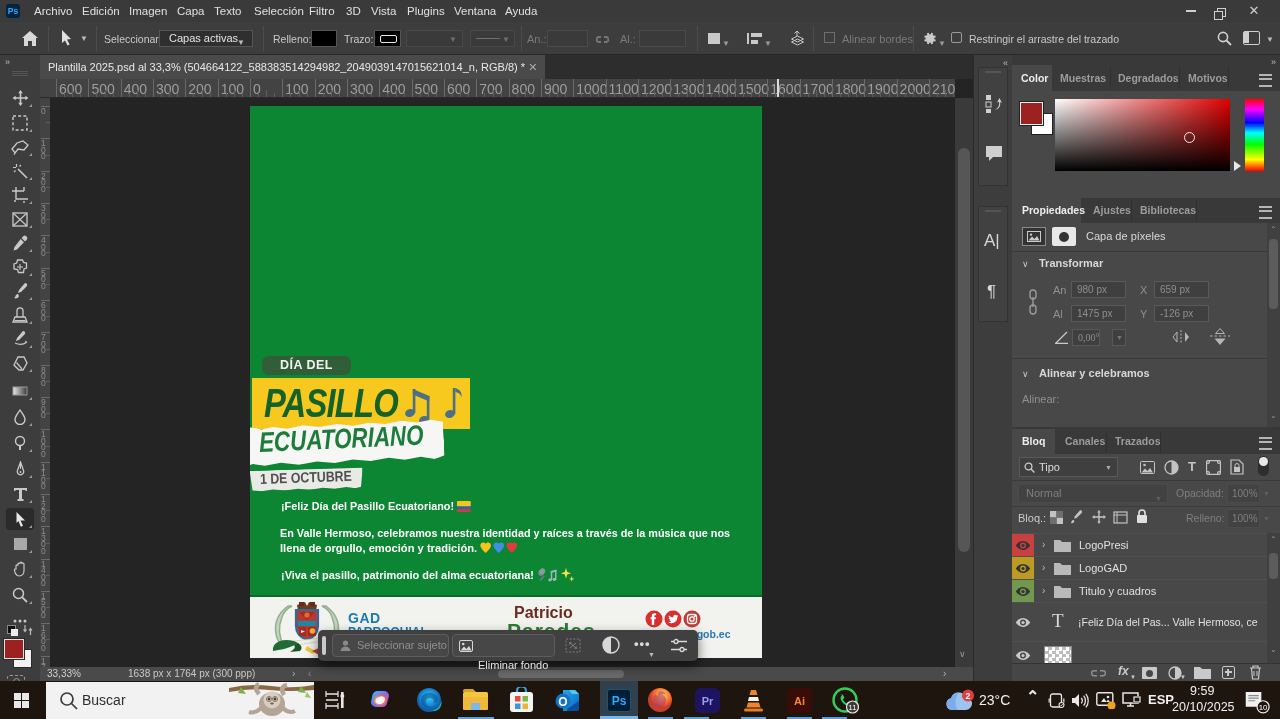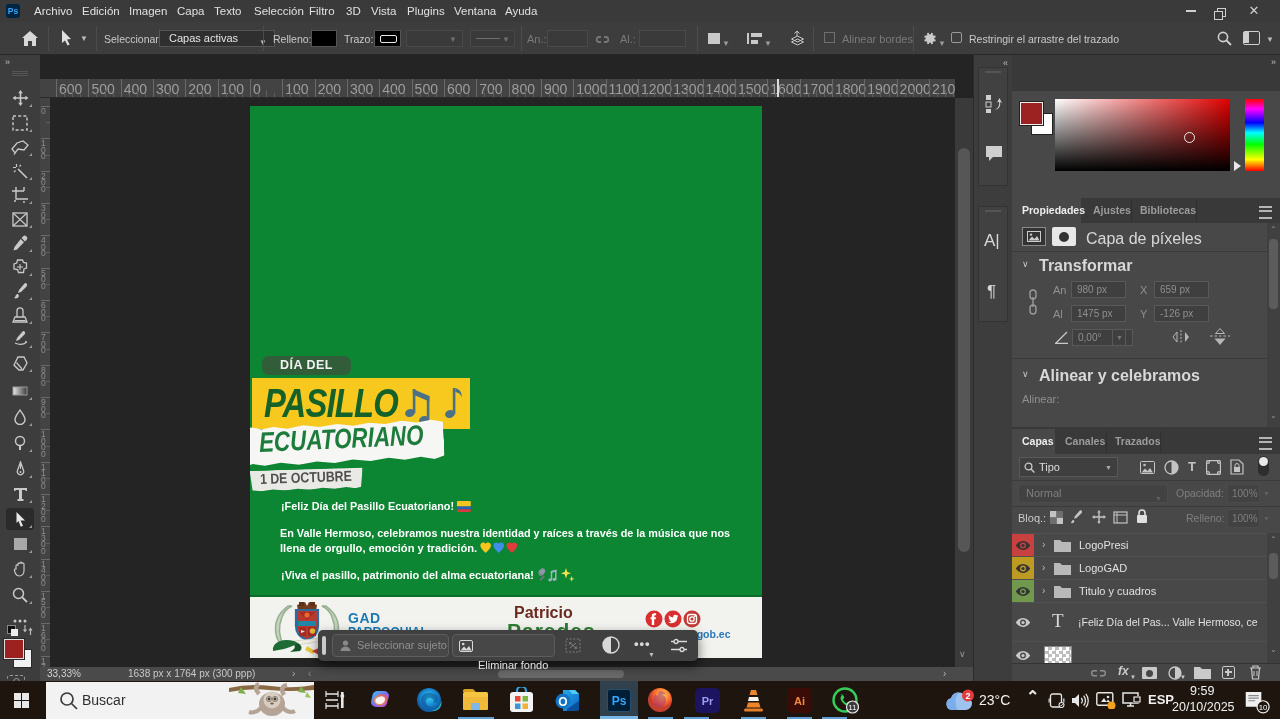--- a/index.html
+++ b/index.html
@@ -50,21 +50,21 @@
   #rpanels{left:1012px;top:55px;width:268px;height:626px;background:#393939;}
   .ptabrow{position:absolute;left:0;width:268px;height:26px;background:#393939;}
   .ptxt{position:absolute;top:7px;font-size:10.5px;font-weight:bold;color:#9c9c9c;}.pdiv{position:absolute;top:2px;width:1px;height:22px;background:#303030;}
   .ptxt.act{color:#ededed;}
   .pbody{position:absolute;left:0;width:268px;background:#484848;}
   .hamb{position:absolute;right:8px;width:13px;height:9px;border-top:2px solid #b5b5b5;border-bottom:2px solid #b5b5b5;}
   .hamb:after{content:"";position:absolute;left:0;top:1.5px;width:13px;height:2px;background:#b5b5b5;}
   .fieldbx{position:absolute;height:17px;background:#3f3f3f;border:1px solid #595959;box-sizing:border-box;
            font-size:10px;color:#8f8f8f;line-height:15px;padding-left:5px;}
   .glab{position:absolute;font-size:11px;color:#909090;}
-  .wlab{position:absolute;font-size:16px;color:#d8d8d8;text-align:right;}
+  .wlab{position:absolute;font-size:11px;color:#d8d8d8;text-align:right;}
   
   #taskbar{left:0;top:681px;width:1280px;height:38px;background:#1d150e;}
   .tbicon{position:absolute;top:0;width:46px;height:38px;display:flex;align-items:center;justify-content:center;}
   .uline{position:absolute;bottom:0;height:2px;background:#5f9fd6;}
 </style>
 </head>
 <body>
 <div id="app">
 
   <div id="menubar" class="abs">
@@ -95,21 +95,21 @@
     <svg style="position:absolute;left:22px;top:9px" width="16" height="15" viewBox="0 0 16 15">
         <path d="M8 0L0 7h2v8h4v-5h4v5h4V7h2z" fill="#d8d8d8"></path>
       </svg>
     <div class="ob-sep" style="left:48px"></div>
     <svg style="position:absolute;left:61px;top:8px" width="12" height="16" viewBox="0 0 12 16">
         <path d="M1 0l9 9-4 .5 2.6 5-2 1L4 10.4 1 13z" fill="#e0e0e0"></path>
       </svg>
     <span class="chev" style="position:absolute;left:80px;top:12px;">▼</span>
     <div class="ob-sep" style="left:96px"></div>
     <span class="ob-lab" style="left:104px;font-size:10.5px;">Seleccionar:</span>
-    <div class="ob-box dark" style="left:159px;width:116px;color:#e4e4e4;font-size:11px;line-height:15px;padding-left:9px;">Capas activas<span class="chev" style="position:absolute;right:7px;top:4px;">▼</span></div>
+    <div class="ob-box dark" style="left:159px;width:94px;color:#e4e4e4;font-size:11px;line-height:15px;padding-left:9px;">Capas activas<span class="chev" style="position:absolute;right:7px;top:4px;">▼</span></div>
     <div class="ob-sep" style="left:263px"></div>
     <span class="ob-lab" style="left:273px;font-size:10.5px;">Relleno:</span>
     <div class="ob-box" style="left:311px;width:26px;background:#000;"></div>
     <span class="ob-lab" style="left:344px;font-size:10.5px;">Trazo:</span>
     <div class="ob-box" style="left:374px;width:27px;background:#000;">
         <div style="position:absolute;left:5px;top:4px;width:15px;height:6px;border:1px solid #e8e8e8;border-radius:2px;"></div>
       </div>
     <div class="ob-box" style="left:406px;width:57px;background:#3a3a3a;border-color:#484848;">
         <span class="chev" style="position:absolute;right:5px;top:4px;color:#6f6f6f;">▼</span>
       </div>
@@ -296,20 +296,23 @@
     <svg style="position:absolute;left:22px;top:569px" width="11" height="12" viewBox="0 0 11 12">
         <path d="M3 1v6M1.5 5.5L3 7.5 4.5 5.5M8.5 11V5M7 6.5L8.5 4.5 10 6.5" fill="none" stroke="#bbb" stroke-width="1.2"></path>
       </svg>
     <div style="position:absolute;left:4px;top:584px;width:18px;height:18px;background:#9c2121;border:1px solid #e0e0e0;box-shadow:0 0 0 1px #2a2a2a;z-index:2;"></div>
     <div style="position:absolute;left:13px;top:594px;width:17px;height:17px;background:#f2f2f2;border:1px solid #2a2a2a;"></div>
     <div style="position:absolute;left:7px;top:620px;width:16px;height:11px;border:1px dashed #9a9a9a;border-radius:3px;">
         <div style="margin:2px auto;width:5px;height:5px;border-radius:50%;border:1px solid #9a9a9a;"></div>
       </div>
   </div>
 
+  <div id="tabbar" class="abs">
+    <div id="doctab">Plantilla 2025.psd al 33,3% (504664122_588383514294982_2049039147015621014_n, RGB/8) * <span style="color:#aaa">✕</span></div>
+  </div>
   <div id="ruler-corner" class="abs"></div>
   <div id="ruler-h" class="abs">
       <div class="tickM" style="left:6.0px"></div>
       <span class="rlab" style="left:9.0px">600</span>
       <div class="tickm" style="left:14.1px;height:4px"></div>
       <div class="tickm" style="left:22.2px;height:7px"></div>
       <div class="tickm" style="left:30.3px;height:4px"></div>
       <div class="tickM" style="left:38.4px"></div>
       <span class="rlab" style="left:41.4px">500</span>
       <div class="tickm" style="left:46.4px;height:4px"></div>
@@ -624,20 +627,31 @@
     </div>
     <div style="position:absolute;left:4px;top:151px;width:30px;height:116px;background:#414141;border:1px solid #333;box-sizing:border-box;">
       <div style="position:absolute;left:6px;top:3px;width:16px;height:2px;background:#555;"></div>
       <div style="position:absolute;left:5px;top:24px;color:#d8d8d8;font-size:17px;">A<span style="font-weight:normal">|</span></div>
       <div style="position:absolute;left:8px;top:75px;color:#d8d8d8;font-size:17px;">¶</div>
     </div>
   </div>
   <div style="position:absolute;right:5px;top:57px;color:#bdbdbd;font-size:9px;letter-spacing:-1px;z-index:5;">»</div>
   <div id="rpanels" class="abs">
 
+    <div class="ptabrow" style="top:10px;">
+      <div style="position:absolute;left:0;top:0;width:40px;height:26px;background:#484848;"></div>
+      <span class="ptxt act" style="left:9px;">Color</span>
+      <span class="ptxt" style="left:48px;">Muestras</span>
+      <span class="ptxt" style="left:106px;">Degradados</span>
+      <span class="ptxt" style="left:176px;">Motivos</span>
+      <div class="pdiv" style="left:98px;"></div>
+        <div class="pdiv" style="left:167px;"></div>
+        <div class="pdiv" style="left:216px;"></div>
+      <div class="hamb" style="top:9px;"></div>
+    </div>
     <div class="pbody" style="top:36px;height:107px;">
       <div style="position:absolute;left:8px;top:11px;width:21px;height:21px;background:#9c2121;border:1px solid #eee;outline:1px solid #222;z-index:2;"></div>
       <div style="position:absolute;left:19px;top:22px;width:20px;height:20px;background:#fff;border:1px solid #222;"></div>
       <div style="position:absolute;left:43px;top:8px;width:175px;height:72px;background:linear-gradient(to bottom,rgba(0,0,0,0),#000),linear-gradient(to right,#fff,#e00000);"></div>
       <div style="position:absolute;left:172px;top:41px;width:9px;height:9px;border:1.5px solid #eee;border-radius:50%;"></div>
       <div style="position:absolute;left:233px;top:8px;width:19px;height:72px;background:linear-gradient(to bottom,#ff0000,#ff00ff 14%,#0000ff 33%,#00ffff 47%,#00ff00 63%,#ffff00 84%,#ff0000);"></div>
       <div style="position:absolute;left:222px;top:70px;width:0;height:0;border-top:5px solid transparent;border-bottom:5px solid transparent;border-left:7px solid #e8e8e8;"></div>
     </div>
 
     <div class="ptabrow" style="top:143px;height:25px;">
@@ -673,21 +687,21 @@
       <div class="fieldbx" style="left:59px;top:58px;width:55px;">980 px</div>
       <span class="glab" style="left:128px;top:61px;">X</span>
       <div class="fieldbx" style="left:142px;top:58px;width:55px;">659 px</div>
       <span class="glab" style="left:41px;top:85px;">Al</span>
       <div class="fieldbx" style="left:59px;top:82px;width:55px;">1475 px</div>
       <span class="glab" style="left:128px;top:85px;">Y</span>
       <div class="fieldbx" style="left:142px;top:82px;width:55px;">-126 px</div>
       <svg style="position:absolute;left:42px;top:108px" width="15" height="13" viewBox="0 0 15 13">
           <path d="M2 12L13 1M1 12.5h13" fill="none" stroke="#c9c9c9" stroke-width="1.3"></path>
         </svg>
-      <div class="fieldbx" style="left:60px;top:106px;width:61px;">0,00°</div>
+      <div class="fieldbx" style="left:60px;top:106px;width:28px;font-family:Liberation Serif, serif;">0,00°</div>
       <div style="position:absolute;left:100px;top:106px;width:14px;height:17px;background:#3f3f3f;border:1px solid #595959;box-sizing:border-box;">
           <span style="position:absolute;left:3px;top:4px;color:#777;font-size:7px;">▼</span>
         </div>
       <svg style="position:absolute;left:160px;top:106px" width="22" height="16" viewBox="0 0 22 16">
           <path d="M5 3v10L1 8z" fill="none" stroke="#b5b5b5"></path>
           <path d="M13 3v10l4-5z" fill="#b5b5b5"></path>
           <path d="M9 1v14" stroke="#b5b5b5" stroke-dasharray="2 1.5"></path>
         </svg>
       <svg style="position:absolute;left:196px;top:103px" width="24" height="20" viewBox="0 0 24 20">
           <path d="M2 10h20" stroke="#b5b5b5" stroke-dasharray="2.5 2"></path>
@@ -700,21 +714,21 @@
       <span class="glab" style="left:10px;top:170px;">Alinear:</span>
       <div style="position:absolute;right:0;top:0;width:13px;height:204px;background:#404040;">
         <span style="position:absolute;left:3px;top:2px;color:#999;font-size:8px;">⌃</span>
         <div style="position:absolute;left:2px;top:16px;width:9px;height:70px;background:#5c5c5c;border-radius:4px;"></div>
         <span style="position:absolute;left:3px;top:188px;color:#999;font-size:8px;">⌄</span>
       </div>
     </div>
 
     <div class="ptabrow" style="top:374px;height:25px;">
       <div style="position:absolute;left:0;top:0;width:43px;height:25px;background:#484848;"></div>
-      <span class="ptxt act" style="left:10px;top:6px;">Capas</span>
+      <span class="ptxt act" style="left:10px;top:6px;">Bloq</span>
       <span class="ptxt" style="left:53px;top:6px;">Canales</span>
       <span class="ptxt" style="left:103px;top:6px;">Trazados</span>
       <div class="pdiv" style="left:94px;"></div>
         <div class="pdiv" style="left:148px;"></div>
       <div class="hamb" style="top:8px;"></div>
     </div>
     <div class="pbody" style="top:399px;height:227px;">
       <div style="position:absolute;left:7px;top:3px;width:99px;height:20px;background:#3f3f3f;border:1px solid #595959;box-sizing:border-box;">
         <svg style="position:absolute;left:4px;top:4px" width="11" height="11" viewBox="0 0 11 11">
             <circle cx="4.5" cy="4.5" r="3.4" fill="none" stroke="#c9c9c9" stroke-width="1.3"></circle>

